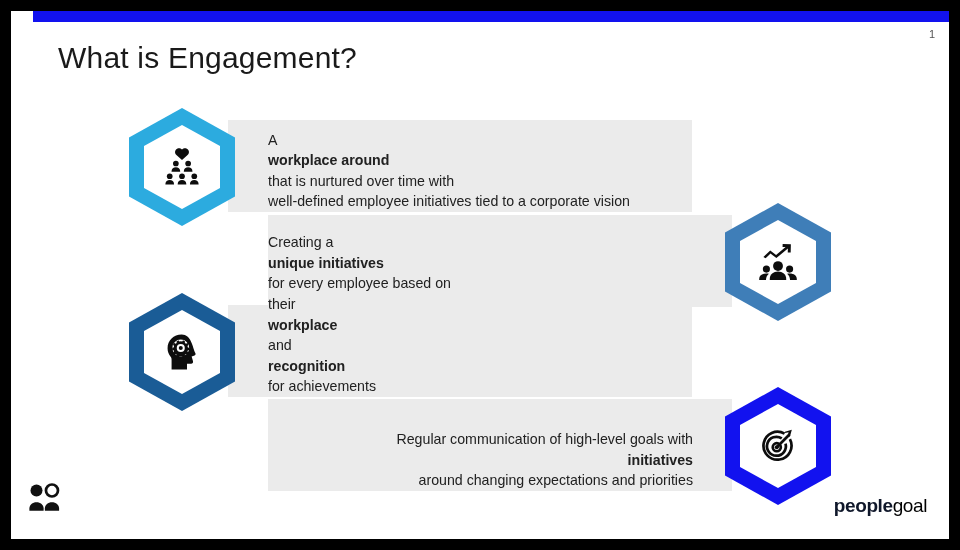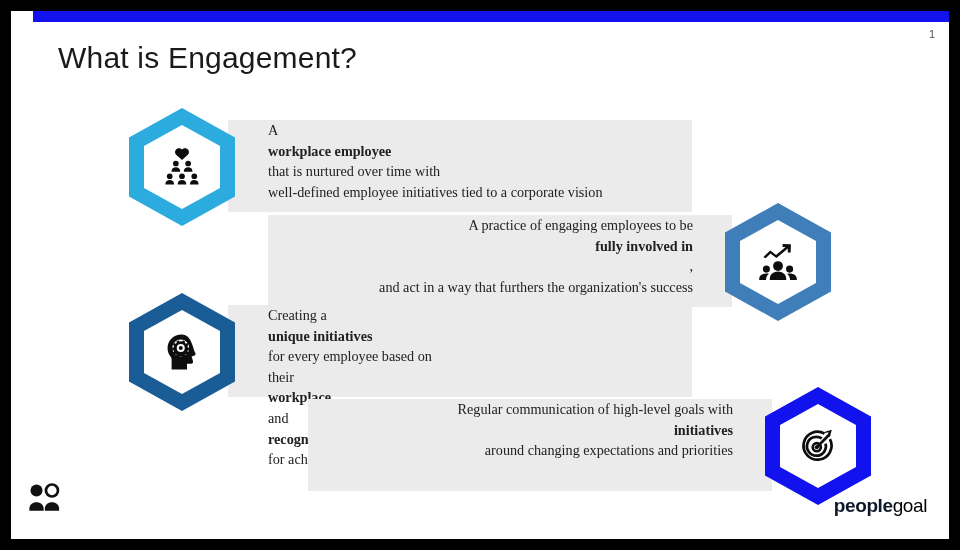--- a/index.html
+++ b/index.html
@@ -73,25 +73,24 @@
     top: 0;
     height: 92px;
     background: #ebebeb;
   }
   .row-text {
     position: absolute;
     top: 0;
     height: 92px;
     display: flex;
     flex-direction: column;
-    justify-content: flex-start;
+    justify-content: flex-end;
     font-size: 14.2px;
     color: #212121;
     line-height: 1.45;
-    font-family: Liberation Serif, serif;
   }
   .row-text b { font-weight: 700; }
   .align-left  { text-align: left; }
   .align-right { text-align: right; }
 
   
   .hex-badge {
     position: absolute;
     width: 106px;
     height: 118px;
@@ -144,21 +143,21 @@
   <div id="slide-canvas">
 
     <div id="top-accent-bar" style="background: rgb(18, 18, 239);"></div>
 
     <div id="page-number">1</div>
 
     <div id="slide-title">What is Engagement?</div>
 
     <div class="row" style="left:0; top:109px; width:938px;">
       <div class="row-band" style="left: 217px; width: 464px; background: rgb(235, 235, 235);"></div>
-      <div class="row-text align-left" style="left:257px; width:420px;">A <b>workplace employee</b> that is nurtured over time with<br>well-defined employee initiatives tied to a corporate vision</div>
+      <div class="row-text align-left" style="left:257px; width:420px;">A <b>workplace around</b> that is nurtured over time with<br>well-defined employee initiatives tied to a corporate vision</div>
       <div class="hex-badge" style="left:118px; top:-12px;">
         <div class="hex-outer" style="background: rgb(44, 171, 223);"></div>
         <div class="hex-inner"></div>
         <div class="hex-glyph">
           <svg width="44" height="44" viewBox="0 0 48 48" fill="#0d0d0d">
             <path d="M24 5c-1.9-2.2-5.3-2-6.9.4-1.2 1.8-.8 4.2.8 5.6L24 16.4l6.1-5.4c1.6-1.4 2-3.8.8-5.6C29.3 3 25.9 2.8 24 5z"></path>
             <circle cx="17.3" cy="20.2" r="3.1"></circle>
             <path d="M12.6 28.6c0-2.6 2.1-4.2 4.7-4.2s4.7 1.6 4.7 4.2v.6h-9.4v-.6z"></path>
             <circle cx="30.7" cy="20.2" r="3.1"></circle>
             <path d="M26 28.6c0-2.6 2.1-4.2 4.7-4.2s4.7 1.6 4.7 4.2v.6H26v-.6z"></path>
@@ -168,21 +167,20 @@
             <path d="M19.3 42.5c0-2.6 2.1-4.2 4.7-4.2s4.7 1.6 4.7 4.2v.6h-9.4v-.6z"></path>
             <circle cx="37.4" cy="34.1" r="3.1"></circle>
             <path d="M32.7 42.5c0-2.6 2.1-4.2 4.7-4.2s4.7 1.6 4.7 4.2v.6h-9.4v-.6z"></path>
           </svg>
         </div>
       </div>
     </div>
 
     <div class="row" style="left:0; top:204px; width:938px;">
       <div class="row-band" style="left: 257px; width: 464px; background: rgb(235, 235, 235);"></div>
-      <div class="row-text align-right" style="left:262px; width:420px;">A practice of engaging employees to be <b>fully involved in</b>,<br>and act in a way that furthers the organization's success</div>
       <div class="hex-badge" style="left:714px; top:-12px;">
         <div class="hex-outer" style="background: rgb(63, 126, 184);"></div>
         <div class="hex-inner"></div>
         <div class="hex-glyph">
           <svg width="44" height="42" viewBox="0 0 48 46" fill="#0d0d0d">
             <path d="M8 17.5l7.5-7.2 6.4 4.9 10.4-8.6-3.3-.1.1-3.2 9 .3-.2 9-3.2-.1.1-4.2-12.6 10.4-6.4-4.9-5.4 5.2-2.4-1.5z"></path>
             <circle cx="24" cy="27.5" r="5.4"></circle>
             <path d="M15 41.5c0-5 4-8.1 9-8.1s9 3.1 9 8.1v1.2H15v-1.2z"></path>
             <circle cx="11.3" cy="30.8" r="3.9"></circle>
             <path d="M3.4 41.7c0-3.7 3.1-6 7.9-6 1 0 1.9.1 2.7.3-1.9 1.6-3 3.8-3.2 6.7H3.4v-1z"></path>
@@ -204,21 +202,21 @@
             <path d="M23.6 4C14.4 4 7.5 10.8 7.5 19.6c0 4 1.3 6.8 3.3 9.6 1 1.4 1.3 2.2 1.3 3.6V44h17.6v-6.6h4.7c1.6 0 2.6-1.3 2.2-2.8l-1.6-5.6 3.3-1c1.1-.3 1.6-1.5 1-2.5C35.9 18.2 34.6 4 23.6 4z"></path>
             <circle cx="22.6" cy="19.4" r="9.6" fill="#ffffff"></circle>
             <path d="M22.6 11.6l1.7.5.9-1.5 2.3 1.3-.3 1.7 1.6.9 1.4-1 1.3 2.3-1.2 1.2.4 1.8 1.7.3v2.6l-1.7.3-.4 1.8 1.2 1.2-1.3 2.3-1.4-1-1.6.9.3 1.7-2.3 1.3-.9-1.5-1.7.5-1.7-.5-.9 1.5-2.3-1.3.3-1.7-1.6-.9-1.4 1-1.3-2.3 1.2-1.2-.4-1.8-1.7-.3v-2.6l1.7-.3.4-1.8-1.2-1.2 1.3-2.3 1.4 1 1.6-.9-.3-1.7 2.3-1.3.9 1.5 1.7-.5z"></path>
             <circle cx="22.6" cy="19.4" r="4.6" fill="#ffffff"></circle>
             <circle cx="22.6" cy="19.4" r="2.3"></circle>
           </svg>
         </div>
       </div>
     </div>
 
-    <div class="row" style="left:0; top:388px; width:758px;margin-left:40px;">
+    <div class="row" style="left:0; top:388px; width:758px;">
       <div class="row-band" style="left: 257px; width: 464px; background: rgb(235, 235, 235);"></div>
       <div class="row-text align-right" style="left:262px; width:420px;">Regular communication of high-level goals with <br><b>initiatives</b> around changing expectations and priorities</div>
       <div class="hex-badge" style="left:714px; top:-12px;">
         <div class="hex-outer" style="background: rgb(18, 18, 239);"></div>
         <div class="hex-inner"></div>
         <div class="hex-glyph">
           <svg width="42" height="42" viewBox="0 0 48 48">
             <g fill="none" stroke="#0d0d0d" stroke-width="3.1">
               <path d="M37.6 16.2a16 16 0 1 1-6.1-6.4"></path>
               <path d="M32.6 21.4a10.8 10.8 0 1 1-4.3-6"></path>

